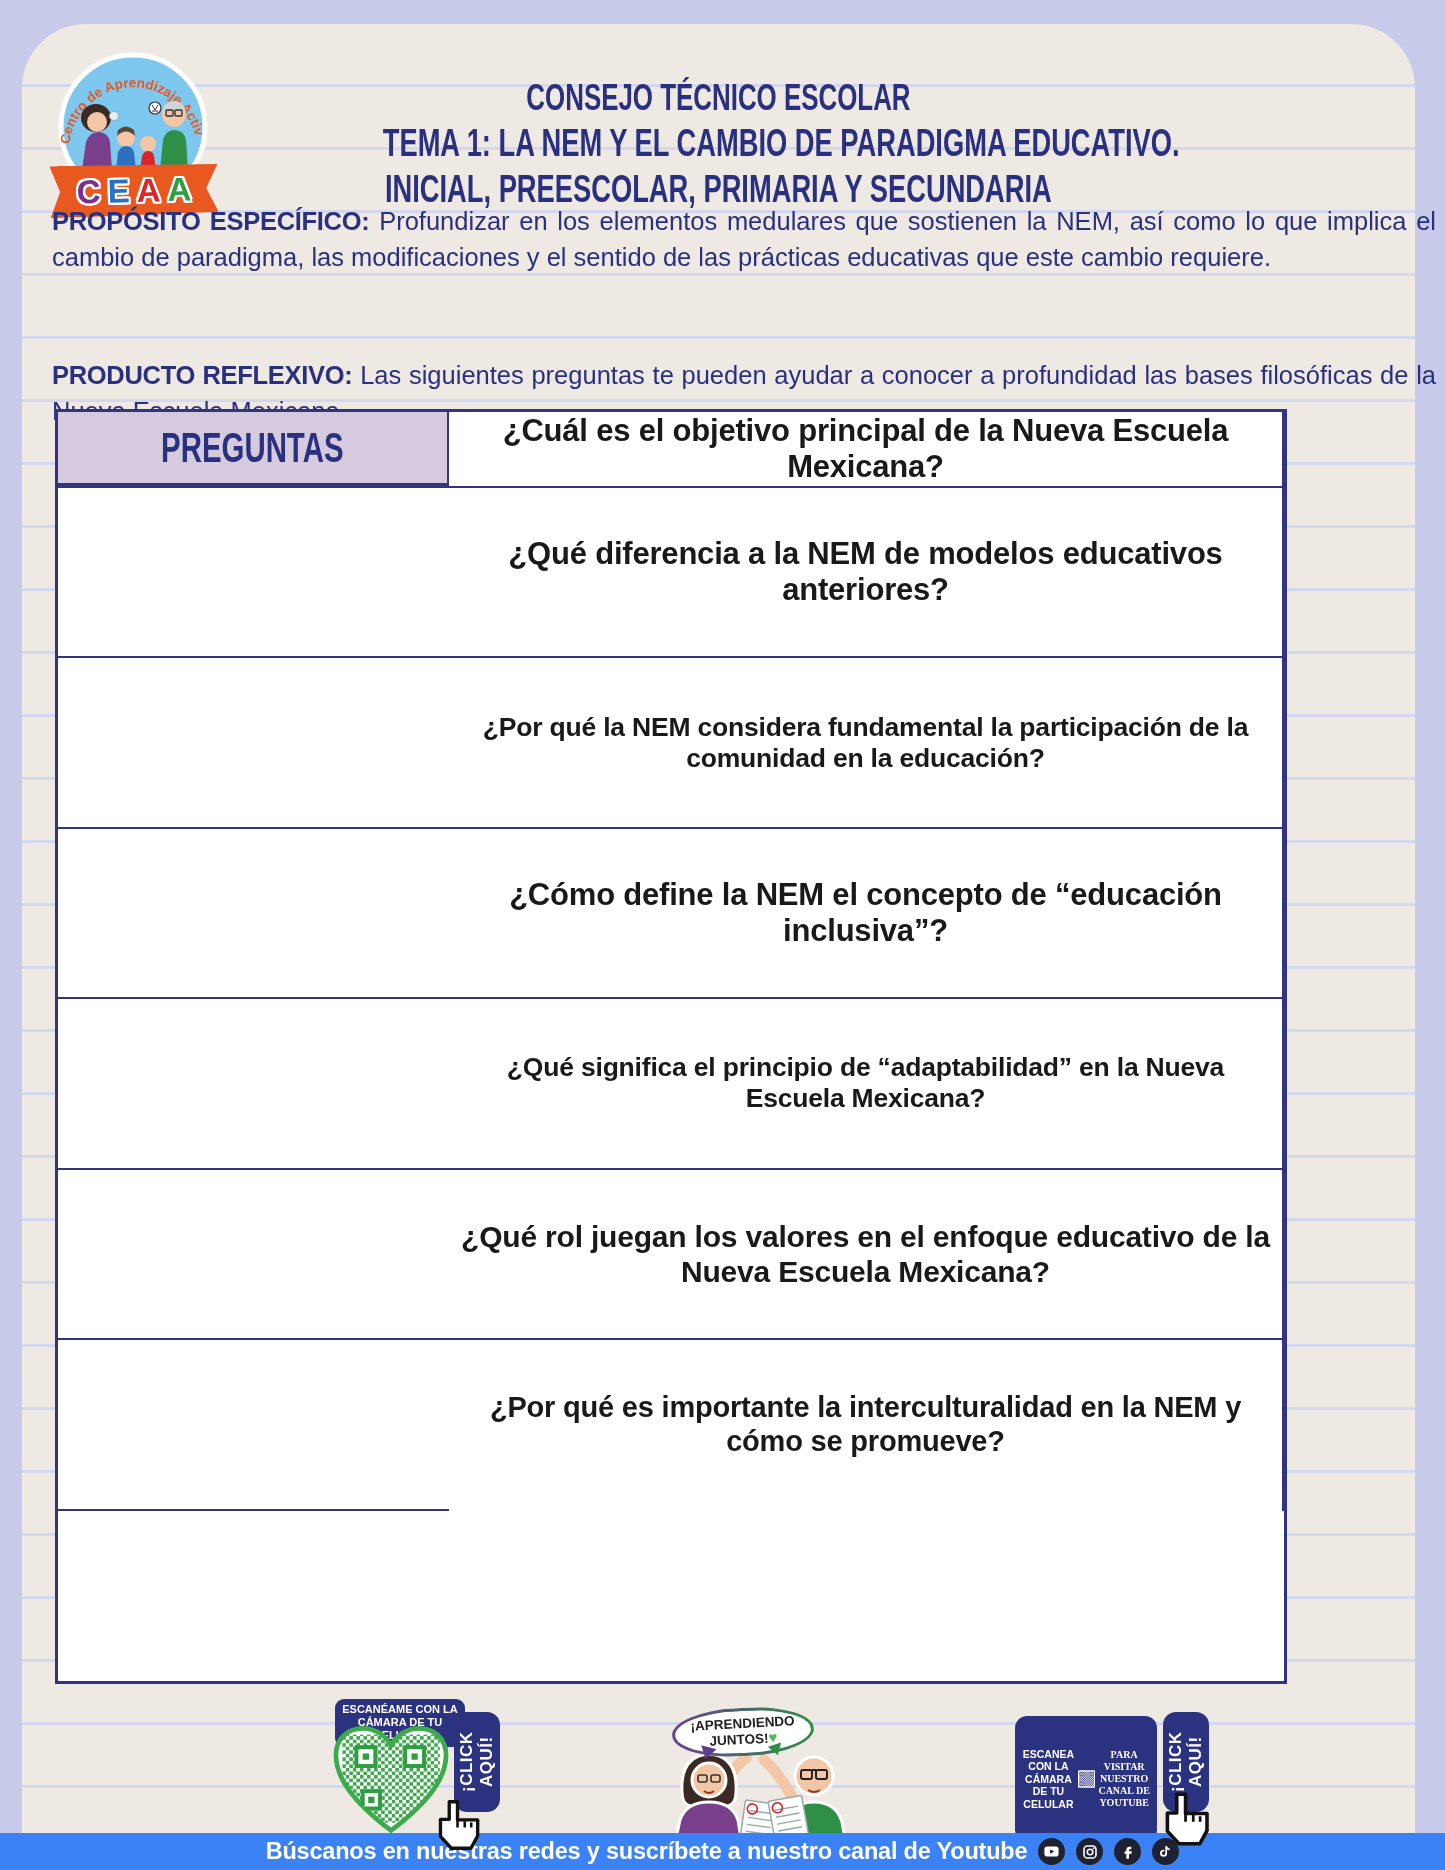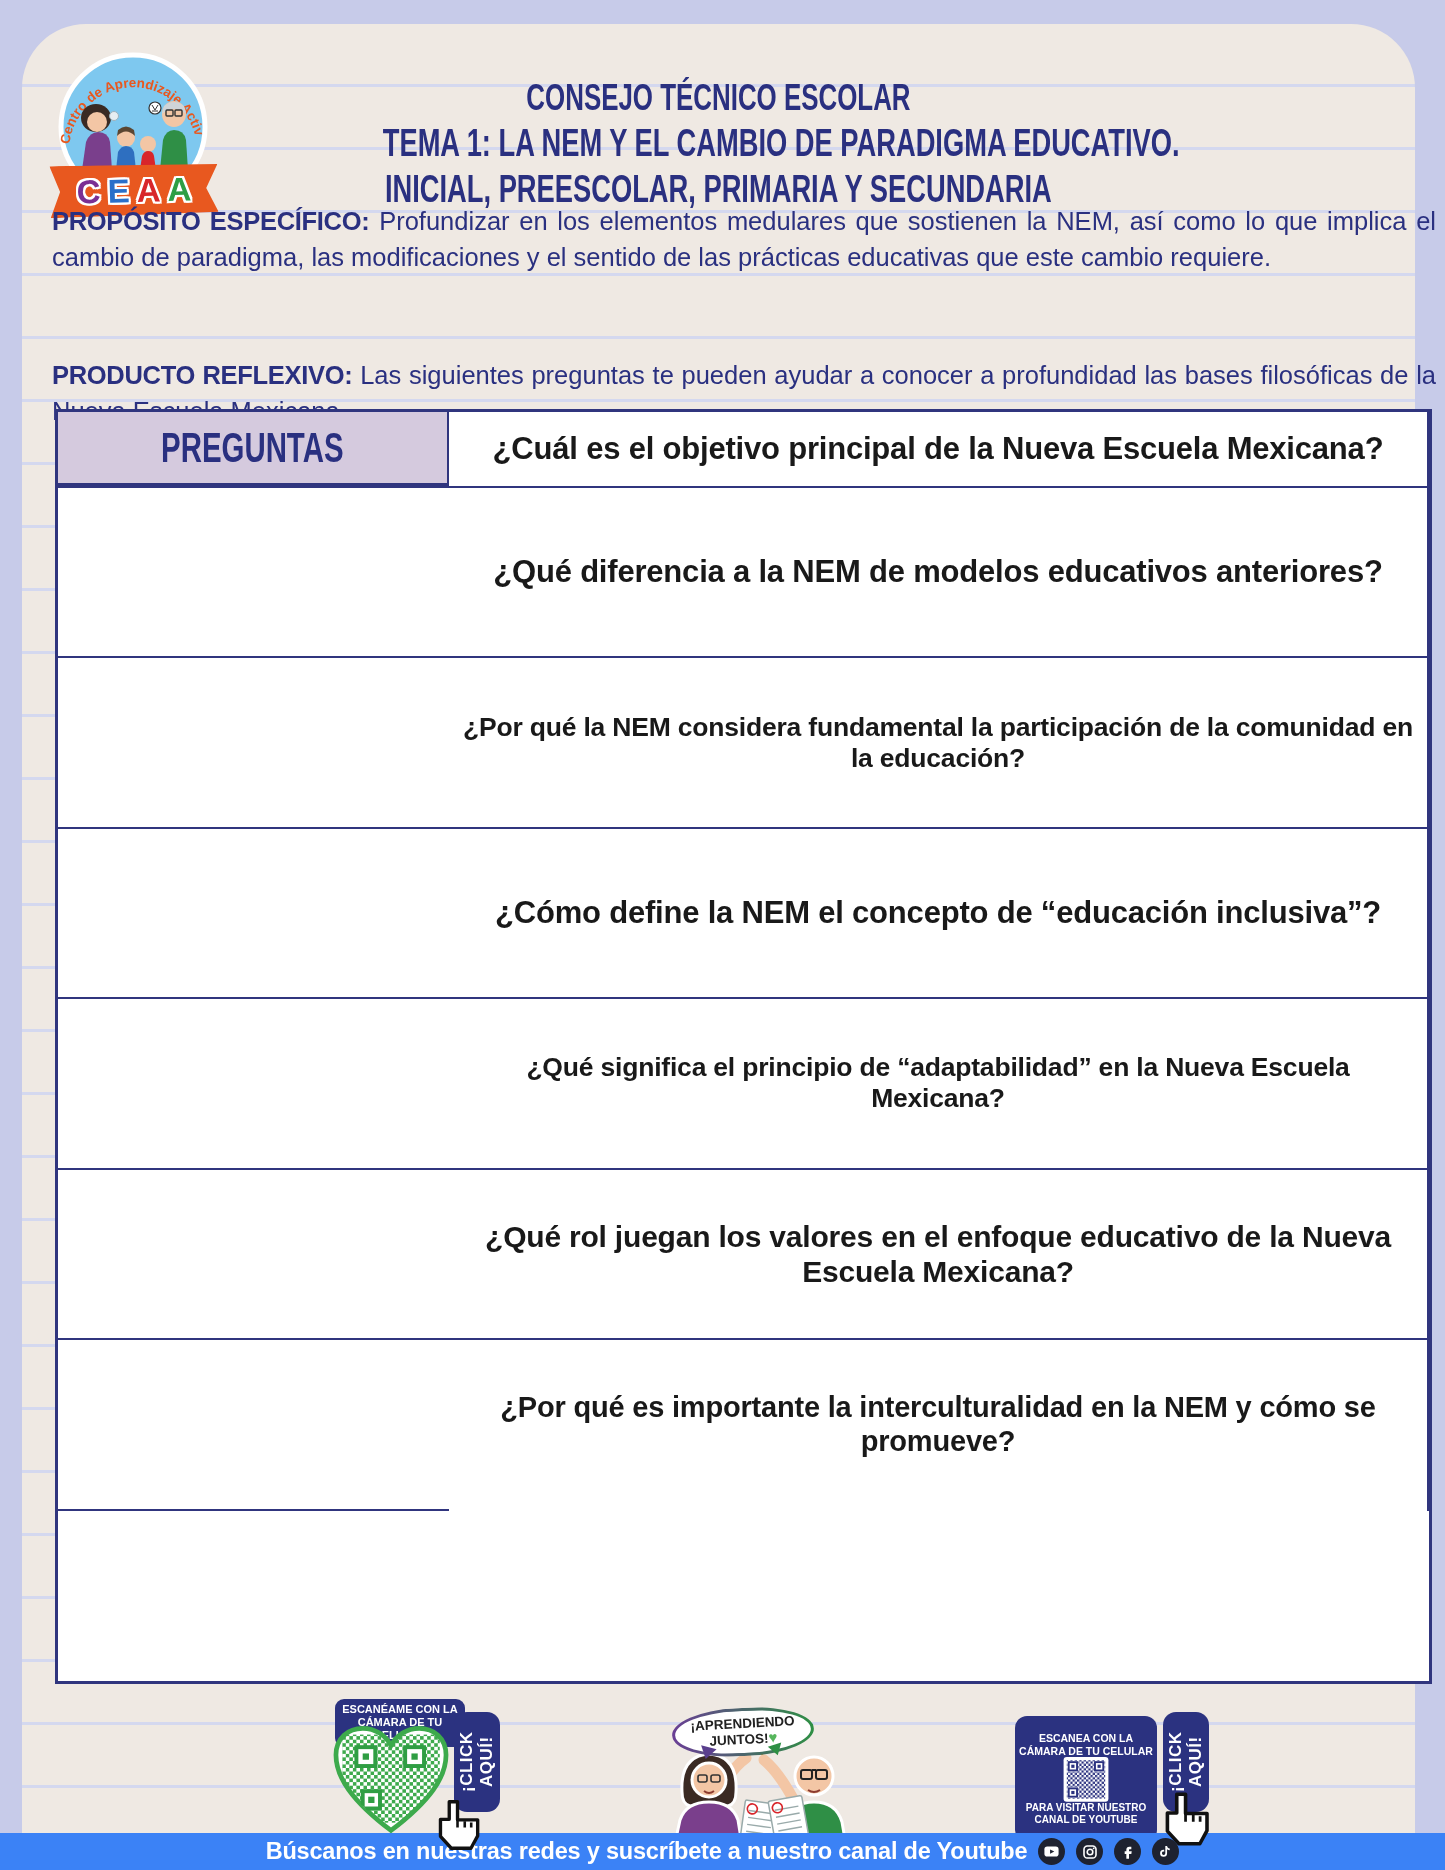--- a/index.html
+++ b/index.html
@@ -23,41 +23,41 @@
   .cond{display:inline-block;transform:scaleX(0.70);transform-origin:50% 50%;white-space:nowrap;font-weight:800;}
   .t1{font-size:37px;line-height:44px;}
   .t2{font-size:39px;line-height:46px;}
   .t3{font-size:39px;line-height:46px;}
   
   .para{position:absolute;left:30px;width:1384px;color:#2a3080;font-size:25.5px;line-height:1.42;text-align:justify;margin-top:19px;}
   .para b{font-weight:800;letter-spacing:-0.3px;}
   .p1{top:160px;}
   .p2{top:314px;}
   
-  .tbl{position:absolute;left:33px;top:385px;width:1377px;height:1275px;background:#fff;
+  .tbl{position:absolute;left:33px;top:385px;width:1232px;height:1275px;background:#fff;
        border:3px solid #30357e;box-sizing:border-box;display:grid;
        grid-template-columns:391px 1fr;grid-template-rows:76px repeat(7,1fr);}
   .hcell{background:#d5cade;border-bottom:5px solid #30357e;display:flex;align-items:center;justify-content:center;color:#2a3080;}
   .hcell .cond{font-size:42px;}
   .c1{border-right:2.5px solid #30357e;}
   .qcell{border-right:2.5px solid #30357e;border-bottom:2.5px solid #30357e;
          display:flex;align-items:center;justify-content:center;text-align:center;
          color:#191919;font-weight:600;padding:4px 12px;line-height:1.17;letter-spacing:-0.2px;}
   .rcell{border-bottom:2.5px solid #30357e;background:#fff;}
   .last{border-bottom:none;}
   .fs-a{font-size:31px;} .fs-b{font-size:26.5px;} .fs-c{font-size:30px;} .fs-d{font-size:29px;}
   
   .pill{position:absolute;background:#2b3280;color:#fff;border-radius:9px;font-weight:800;
         text-align:center;padding:4px 6px;line-height:1.2;}
   .vpill{position:absolute;background:#2b3280;color:#fff;border-radius:13px;
          writing-mode:vertical-rl;transform:rotate(180deg);font-weight:800;font-size:17px;
          padding:12px 3px;text-align:center;letter-spacing:.5px;}
   .heartqr{position:absolute;left:306px;top:1698px;}
   .qrbox{position:absolute;left:993px;top:1692px;width:142px;height:126px;background:#2b3280;
-         border-radius:12px;display:flex;flex-direction:column;align-items:center;justify-content:space-between;
+         border-radius:12px;display:flex;align-items:center;justify-content:space-between;
          padding:16px 4px;box-sizing:border-box;}
   .qrbox .lbl{color:#fff;font-weight:800;font-size:10.5px;line-height:1.2;text-align:center;}
   .hand{position:absolute;z-index:6;}
   .bubble{position:absolute;left:650px;top:1684px;width:136px;height:42px;z-index:3;
           border:3px solid transparent;border-radius:50% / 55%;
           background:linear-gradient(#fff,#fff) padding-box,linear-gradient(90deg,#6a3e95,#2e8f44) border-box;
           display:flex;align-items:center;justify-content:center;text-align:center;
           font-weight:800;font-size:13.5px;color:#222;line-height:1.12;transform:rotate(-3deg);}
   .bubble .ht{color:#56b65c;font-size:15px;}
   .bubble:after{content:"";position:absolute;left:22px;bottom:-12px;width:0;height:0;
@@ -243,21 +243,21 @@
         <rect x="6" y="6" width="17" height="17" fill="#fff"></rect>
           <rect x="8" y="8" width="13" height="13" fill="none" stroke="#2b3280" stroke-width="3"></rect>
           <rect x="12" y="12" width="5" height="5" fill="#2b3280"></rect>
         <rect x="47" y="6" width="17" height="17" fill="#fff"></rect>
           <rect x="49" y="8" width="13" height="13" fill="none" stroke="#2b3280" stroke-width="3"></rect>
           <rect x="53" y="12" width="5" height="5" fill="#2b3280"></rect>
         <rect x="6" y="47" width="17" height="17" fill="#fff"></rect>
           <rect x="8" y="49" width="13" height="13" fill="none" stroke="#2b3280" stroke-width="3"></rect>
           <rect x="12" y="53" width="5" height="5" fill="#2b3280"></rect>
       </svg>
-      <div class="lbl" style="font-size:10px;">PARA VISITAR NUESTRO CANAL DE YOUTUBE</div>
+      <div class="lbl" style="font-size:10px;font-family:Liberation Serif, serif;">PARA VISITAR NUESTRO CANAL DE YOUTUBE</div>
     </div>
     <div class="vpill" style="left:1141px;top:1688px;height:76px;">¡CLICK AQUÍ!</div>
     <svg class="hand" style="left:1130px;top:1762px;" width="66" height="66" viewBox="0 0 24 24">
       <path d="M9 3h3.2v7H20v6.2L17.4 21H9.8L5.6 16.4V9.8H9V3z" fill="#fff" stroke="#111" stroke-width="1.3" stroke-linejoin="round"></path>
       <path d="M12.2 10v3 M15 10.5v2.5 M17.5 11v2" stroke="#111" stroke-width="1" fill="none"></path>
     </svg>
   </div>
 
   <div class="banner">
     <span class="btxt">Búscanos en nuestras redes y suscríbete a nuestro canal de Youtube</span>

